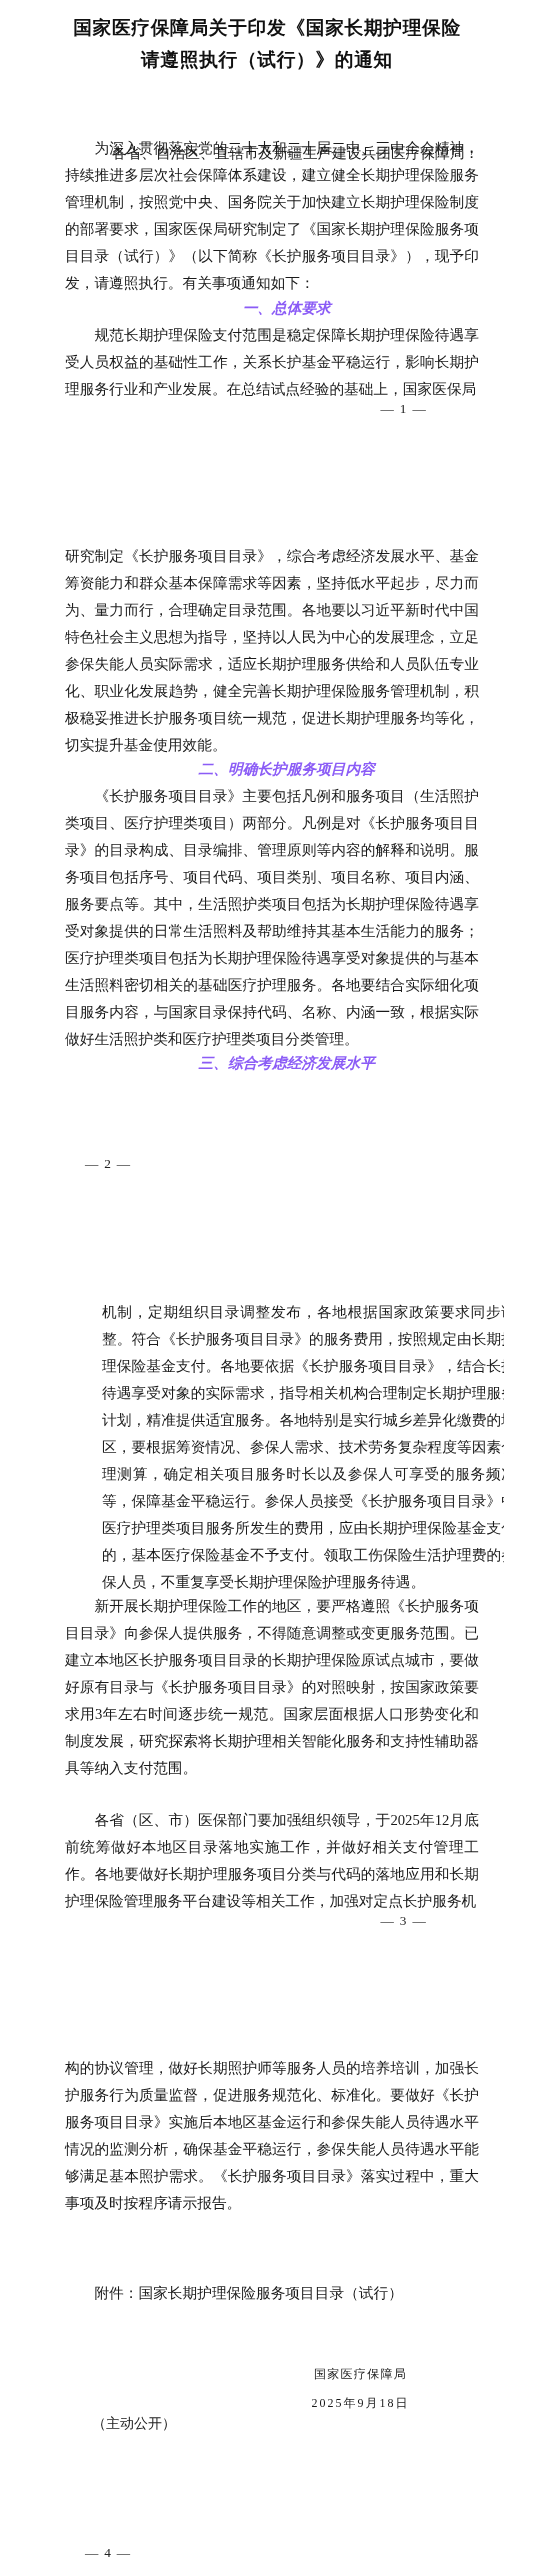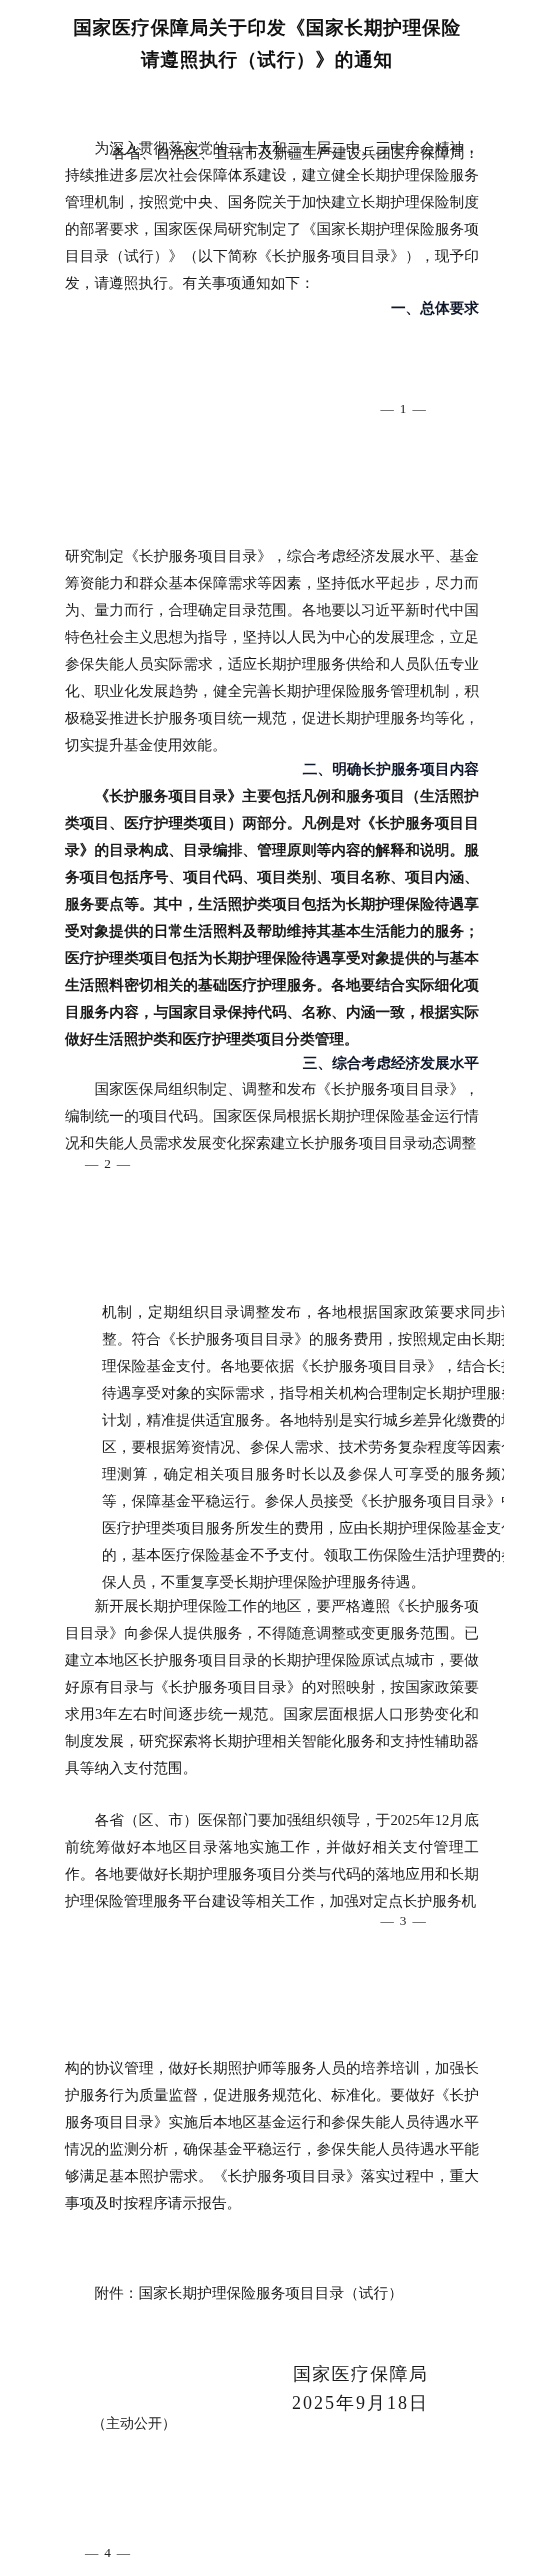--- a/index.html
+++ b/index.html
@@ -36,37 +36,38 @@
     width: 414px;
     font-size: 14.7px;
     line-height: 27px;
     text-align: justify;
     color: #1a1a1a;
   }
   .indent { text-indent: 2em; }
   .heading {
     font-weight: bold;
     font-family: "Liberation Sans", "DejaVu Sans", sans-serif;
-    color: #0f172a;
-    text-align: right;
+    color: #8b5cf6;
+    text-align: center;
+    font-style: italic;
   }
   .pagenum {
     position: absolute;
     font-size: 13.3px;
     line-height: 16px;
     letter-spacing: 1.3px;
     color: #222222;
   }
   .pagenum.pright { right: 77px; text-align: right; }
   .pagenum.pleft  { left: 85px;  text-align: left; }
   .sigblock {
     position: absolute;
     left: 247px;
     width: 227px;
-    font-size: 18px;
+    font-size: 12px;
     line-height: 23px;
     text-align: center;
     color: #1a1a1a;
   }
   #issuer     { top: 2363px; letter-spacing: 1.3px; }
   #issue-date { top: 2392px; letter-spacing: 2px; }
   #disclosure {
     position: absolute;
     left: 92px;
     top: 2412px;
@@ -75,21 +76,21 @@
     color: #1a1a1a;
   }
   
   #salutation { top: 92px; text-align: right; margin-top: 48px; }
   #para-intro { top: 135px; }
   #heading-1  { top: 295px; }
   #para-1a    { top: 322px; }
   #pagenum-1  { top: 401px; }
   #para-1b    { top: 543px; }
   #heading-2  { top: 756px; }
-  #para-2     { top: 783px; font-weight: bold; }
+  #para-2     { top: 783px; }
   #heading-3  { top: 1050px; }
   #para-3a    { top: 1076px; }
   #pagenum-2  { top: 1156px; }
   #para-3b    { top: 1299px; margin-left: 37px; }
   #para-4     { top: 1593px; }
   #heading-4  { top: 1780px; }
   #para-5a    { top: 1807px; }
   #pagenum-3  { top: 1913px; }
   #para-5b    { top: 2055px; }
   #attachment { top: 2242px; text-align: left; margin-top: 38px; }
@@ -101,27 +102,27 @@
 <div class="doc">
 
   <h1 class="title">
     <span class="tl">国家医疗保障局关于印发《国家长期护理保险</span>
     <span class="tl">请遵照执行（试行）》的通知</span>
   </h1>
 
   <div id="salutation" class="line">各省、自治区、直辖市及新疆生产建设兵团医疗保障局：</div>
   <div id="para-intro" class="para indent">为深入贯彻落实党的二十大和二十届二中、三中全会精神，持续推进多层次社会保障体系建设，建立健全长期护理保险服务管理机制，按照党中央、国务院关于加快建立长期护理保险制度的部署要求，国家医保局研究制定了《国家长期护理保险服务项目目录（试行）》（以下简称《长护服务项目目录》），现予印发，请遵照执行。有关事项通知如下：</div>
   <div id="heading-1" class="heading indent">一、总体要求</div>
+  <div id="para-1a" class="para indent">规范长期护理保险支付范围是稳定保障长期护理保险待遇享受人员权益的基础性工作，关系长护基金平稳运行，影响长期护理服务行业和产业发展。在总结试点经验的基础上，国家医保局</div>
   <div id="pagenum-1" class="pagenum pright">— 1 —</div>
 
   <div id="para-1b" class="para">研究制定《长护服务项目目录》，综合考虑经济发展水平、基金筹资能力和群众基本保障需求等因素，坚持低水平起步，尽力而为、量力而行，合理确定目录范围。各地要以习近平新时代中国特色社会主义思想为指导，坚持以人民为中心的发展理念，立足参保失能人员实际需求，适应长期护理服务供给和人员队伍专业化、职业化发展趋势，健全完善长期护理保险服务管理机制，积极稳妥推进长护服务项目统一规范，促进长期护理服务均等化，切实提升基金使用效能。</div>
   <div id="heading-2" class="heading indent">二、明确长护服务项目内容</div>
   <div id="para-2" class="para indent">《长护服务项目目录》主要包括凡例和服务项目（生活照护类项目、医疗护理类项目）两部分。凡例是对《长护服务项目目录》的目录构成、目录编排、管理原则等内容的解释和说明。服务项目包括序号、项目代码、项目类别、项目名称、项目内涵、服务要点等。其中，生活照护类项目包括为长期护理保险待遇享受对象提供的日常生活照料及帮助维持其基本生活能力的服务；医疗护理类项目包括为长期护理保险待遇享受对象提供的与基本生活照料密切相关的基础医疗护理服务。各地要结合实际细化项目服务内容，与国家目录保持代码、名称、内涵一致，根据实际做好生活照护类和医疗护理类项目分类管理。</div>
   <div id="heading-3" class="heading indent">三、综合考虑经济发展水平</div>
-  <div id="para-3a" class="para indent">国家医保局组织制定、调整和发布《长护服务项目目录》，编制统一的项目代码。国家医保局根据长期护理保险基金运行情况和失能人员需求发展变化探索建立长护服务项目目录动态调整</div>
   <div id="pagenum-2" class="pagenum pleft">— 2 —</div>
 
   <div id="para-3b" class="para">机制，定期组织目录调整发布，各地根据国家政策要求同步调整。符合《长护服务项目目录》的服务费用，按照规定由长期护理保险基金支付。各地要依据《长护服务项目目录》，结合长护待遇享受对象的实际需求，指导相关机构合理制定长期护理服务计划，精准提供适宜服务。各地特别是实行城乡差异化缴费的地区，要根据筹资情况、参保人需求、技术劳务复杂程度等因素合理测算，确定相关项目服务时长以及参保人可享受的服务频次等，保障基金平稳运行。参保人员接受《长护服务项目目录》中医疗护理类项目服务所发生的费用，应由长期护理保险基金支付的，基本医疗保险基金不予支付。领取工伤保险生活护理费的参保人员，不重复享受长期护理保险护理服务待遇。</div>
   <div id="para-4" class="para indent">新开展长期护理保险工作的地区，要严格遵照《长护服务项目目录》向参保人提供服务，不得随意调整或变更服务范围。已建立本地区长护服务项目目录的长期护理保险原试点城市，要做好原有目录与《长护服务项目目录》的对照映射，按国家政策要求用3年左右时间逐步统一规范。国家层面根据人口形势变化和制度发展，研究探索将长期护理相关智能化服务和支持性辅助器具等纳入支付范围。</div>
   <div id="para-5a" class="para indent">各省（区、市）医保部门要加强组织领导，于2025年12月底前统筹做好本地区目录落地实施工作，并做好相关支付管理工作。各地要做好长期护理服务项目分类与代码的落地应用和长期护理保险管理服务平台建设等相关工作，加强对定点长护服务机</div>
   <div id="pagenum-3" class="pagenum pright">— 3 —</div>
 
   <div id="para-5b" class="para">构的协议管理，做好长期照护师等服务人员的培养培训，加强长护服务行为质量监督，促进服务规范化、标准化。要做好《长护服务项目目录》实施后本地区基金运行和参保失能人员待遇水平情况的监测分析，确保基金平稳运行，参保失能人员待遇水平能够满足基本照护需求。《长护服务项目目录》落实过程中，重大事项及时按程序请示报告。</div>
   <div id="attachment" class="line indent">附件：国家长期护理保险服务项目目录（试行）</div>
   <div id="issuer" class="sigblock">国家医疗保障局</div>

